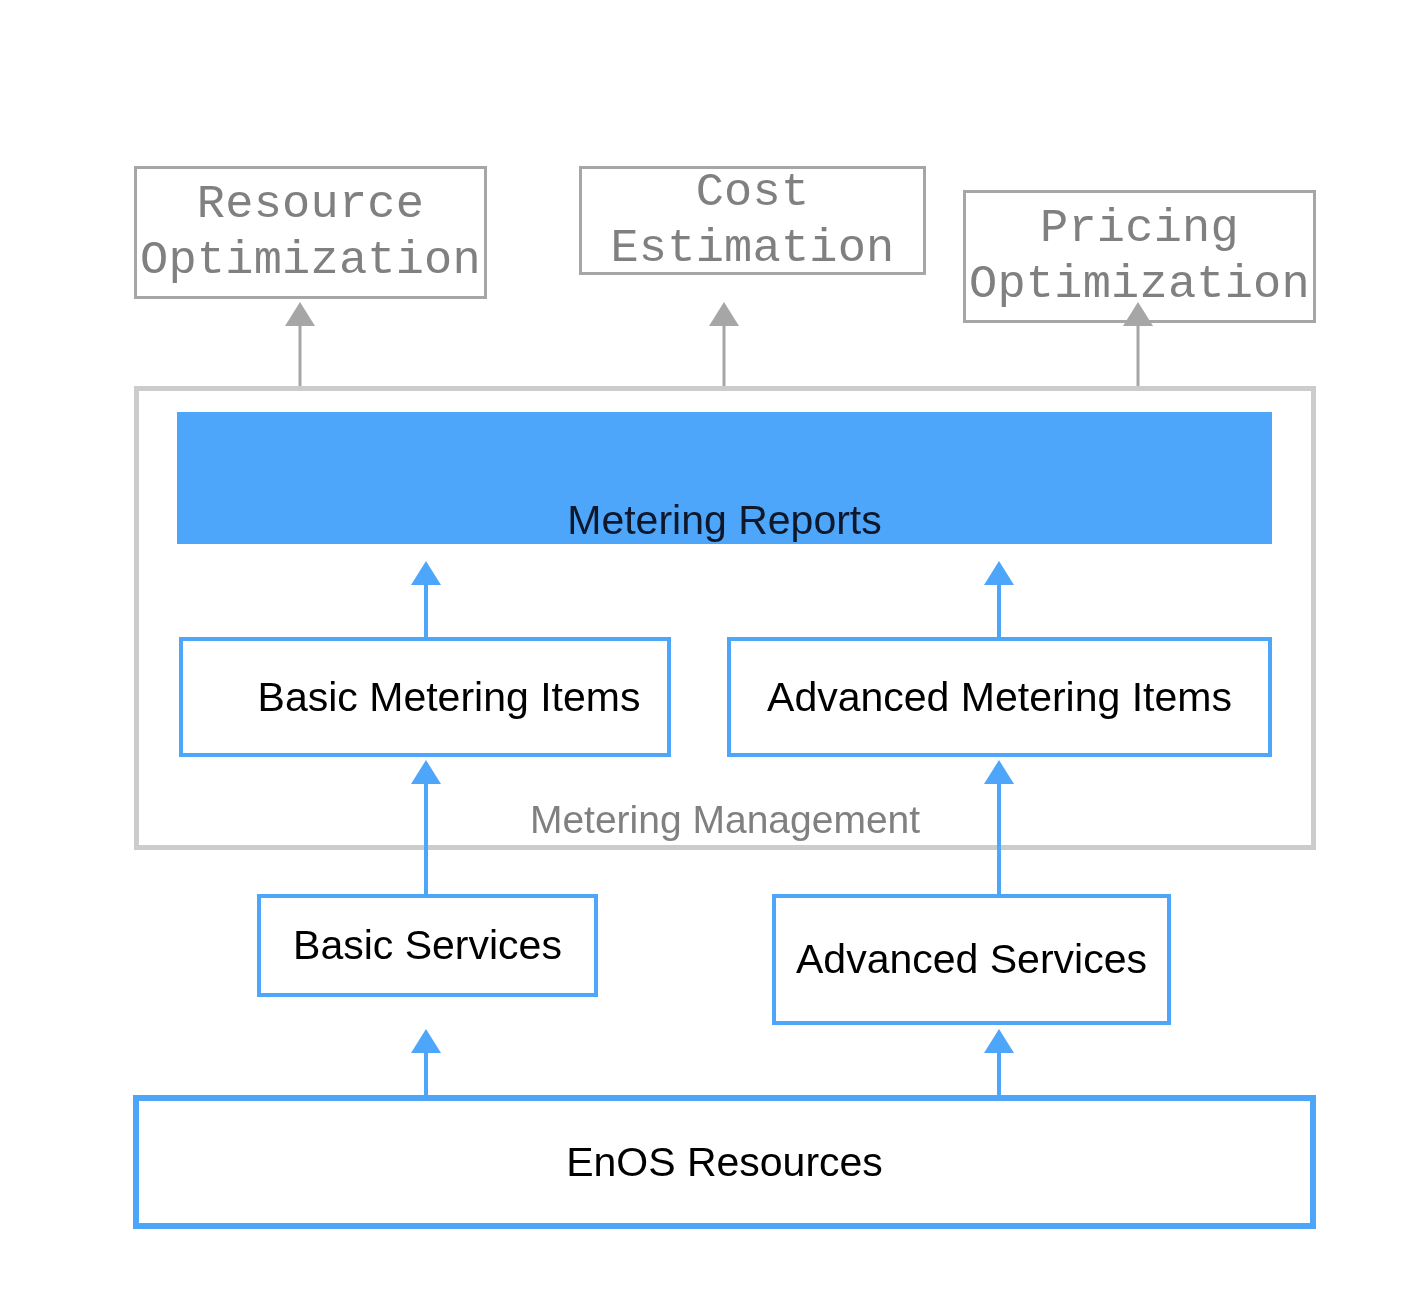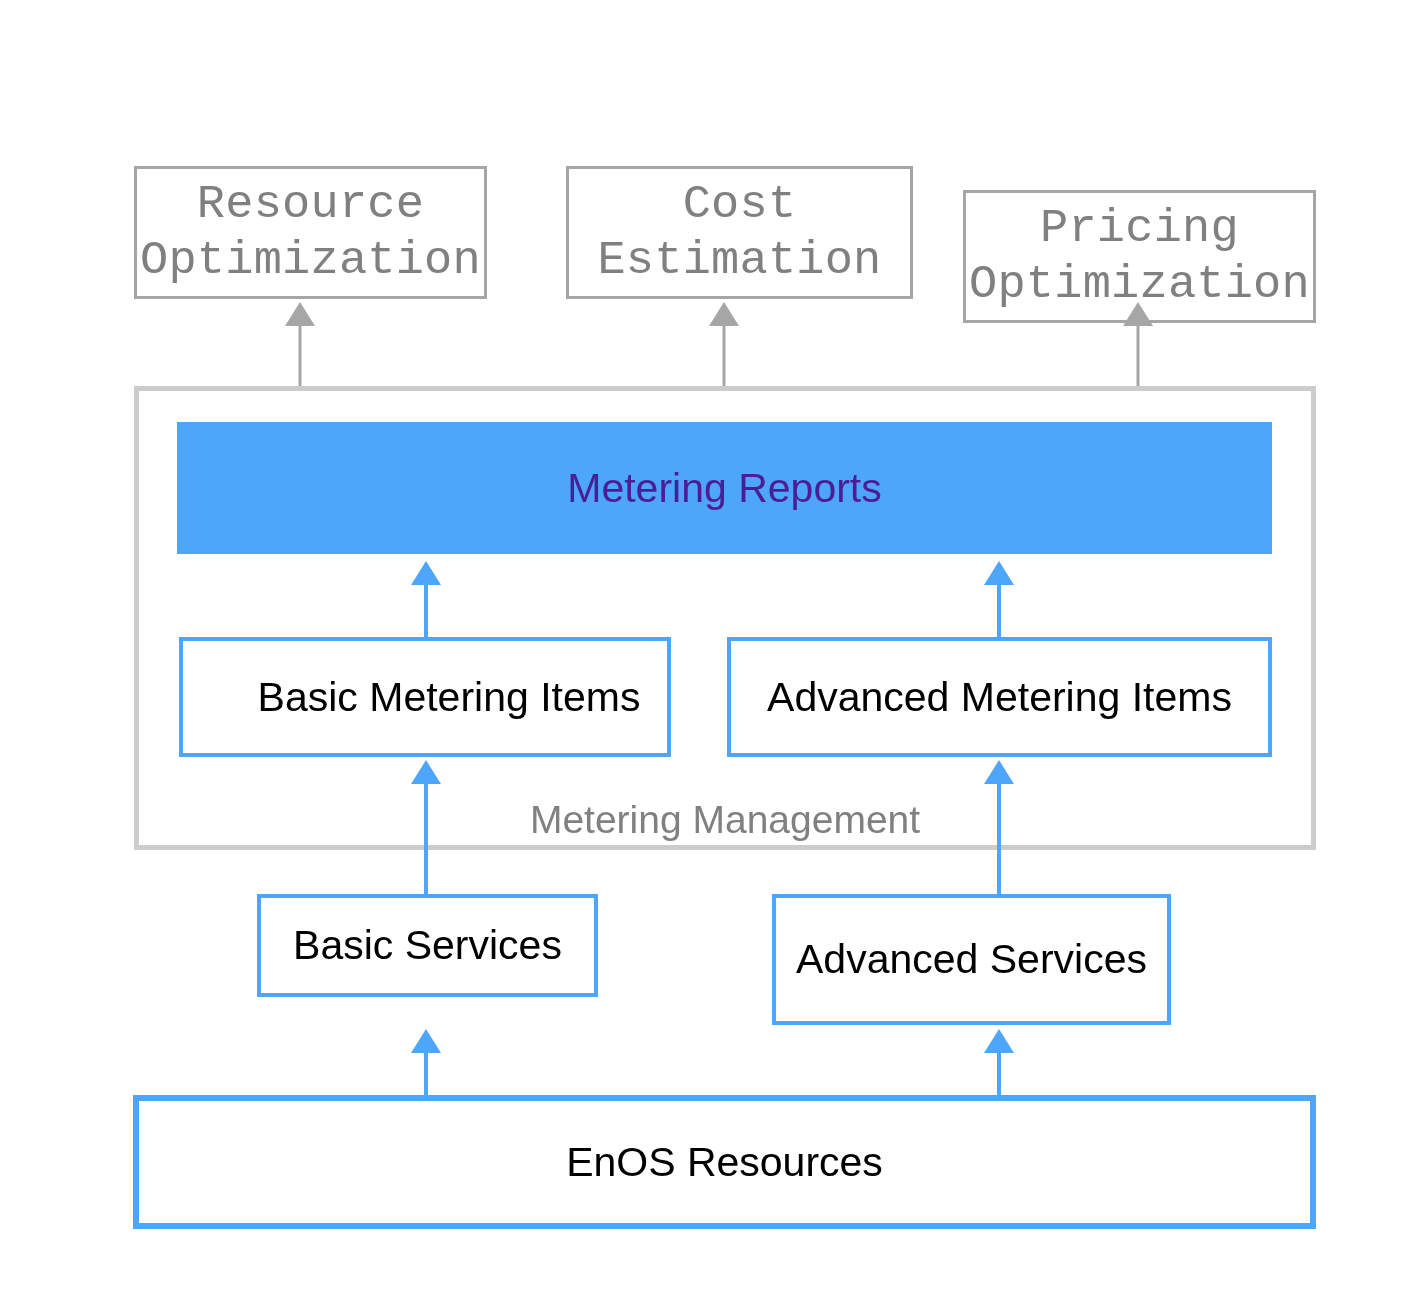--- a/index.html
+++ b/index.html
@@ -29,21 +29,21 @@
   }
   
   .top-box {
     border: 3px solid #a6a6a6;
     color: #808080;
     font-size: 47px;
     letter-spacing: 0.2px;
     font-family: Liberation Mono, monospace;
   }
   #top-box-0 { left: 134px; top: 166px; width: 353px; height: 133px; }
-  #top-box-1 { left: 566px; top: 166px; width: 347px; height: 133px; }
+  #top-box-1 { left: 579px; top: 166px; width: 347px; height: 109px; }
   #top-box-2 { left: 963px; top: 166px; width: 353px; height: 133px; margin-top: 24px; }
 
   
   #mgmt-container {
     position: absolute;
     left: 134px;
     top: 386px;
     width: 1182px;
     height: 464px;
     box-sizing: border-box;
@@ -59,27 +59,28 @@
     display: flex;
     align-items: center;
     justify-content: center;
     color: #808080;
     font-size: 39px;
   }
 
   
   #metering-reports {
     left: 177px;
-    top: 422px;
+    top: 412px;
     width: 1095px;
     height: 132px;
     background: #4da6fa;
-    color: #4c1d95;
+    color: #0f172a;
     font-size: 41px;
     border: none;
+    align-items: flex-end;
   }
 
   
   .blue-box {
     border: 4px solid #4da6fa;
     color: #000000;
     font-size: 41px;
     background: #ffffff;
   }
   #basic-metering-items    { left: 179px; top: 637px; width: 492px; height: 120px; padding-left: 48px; }

